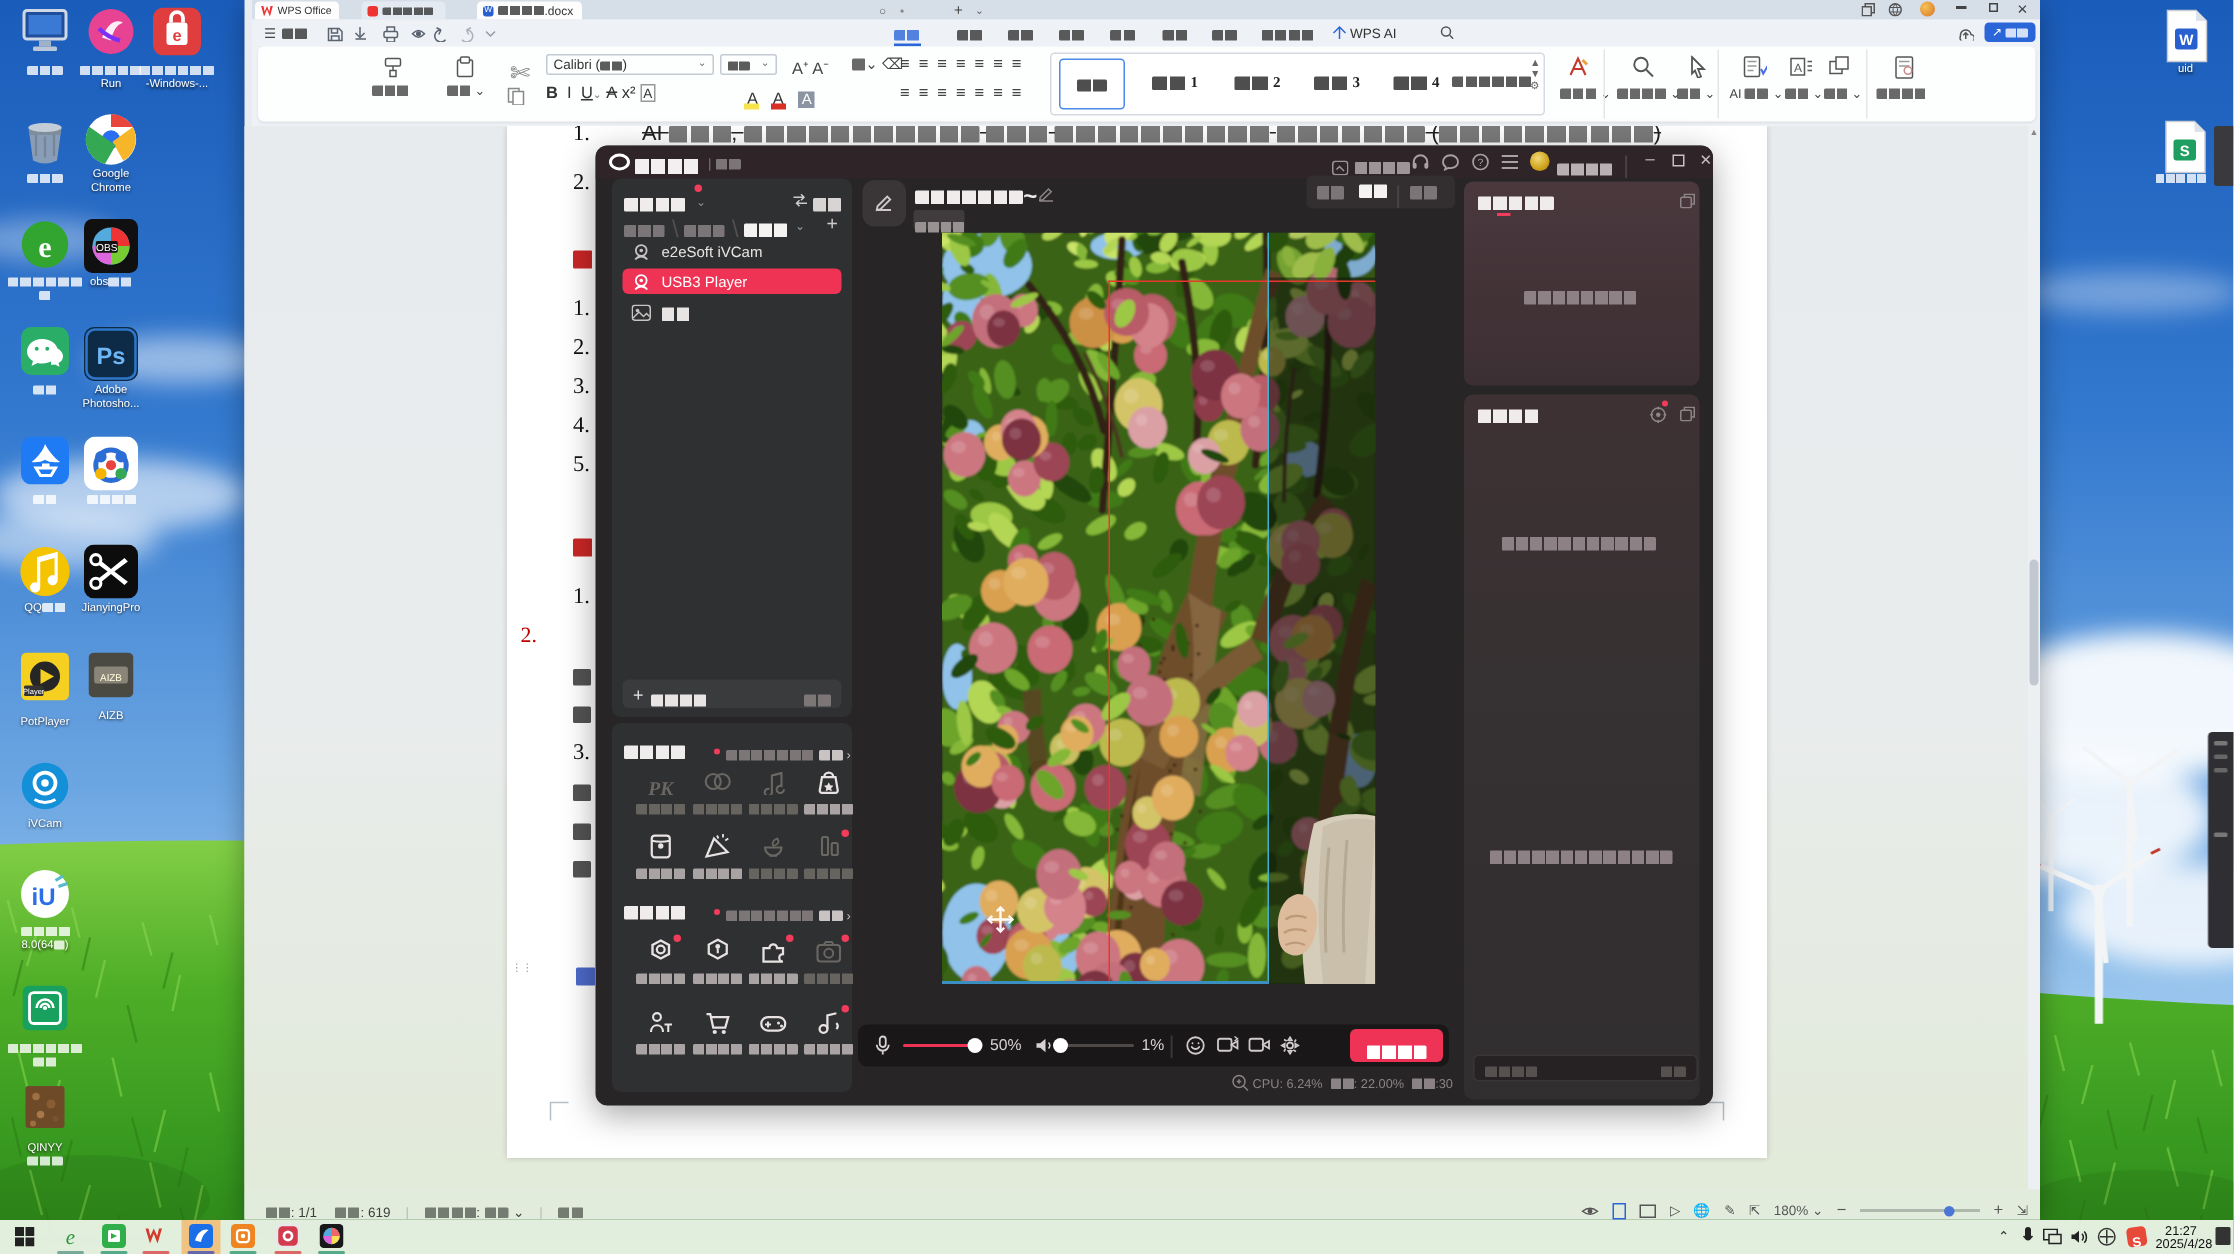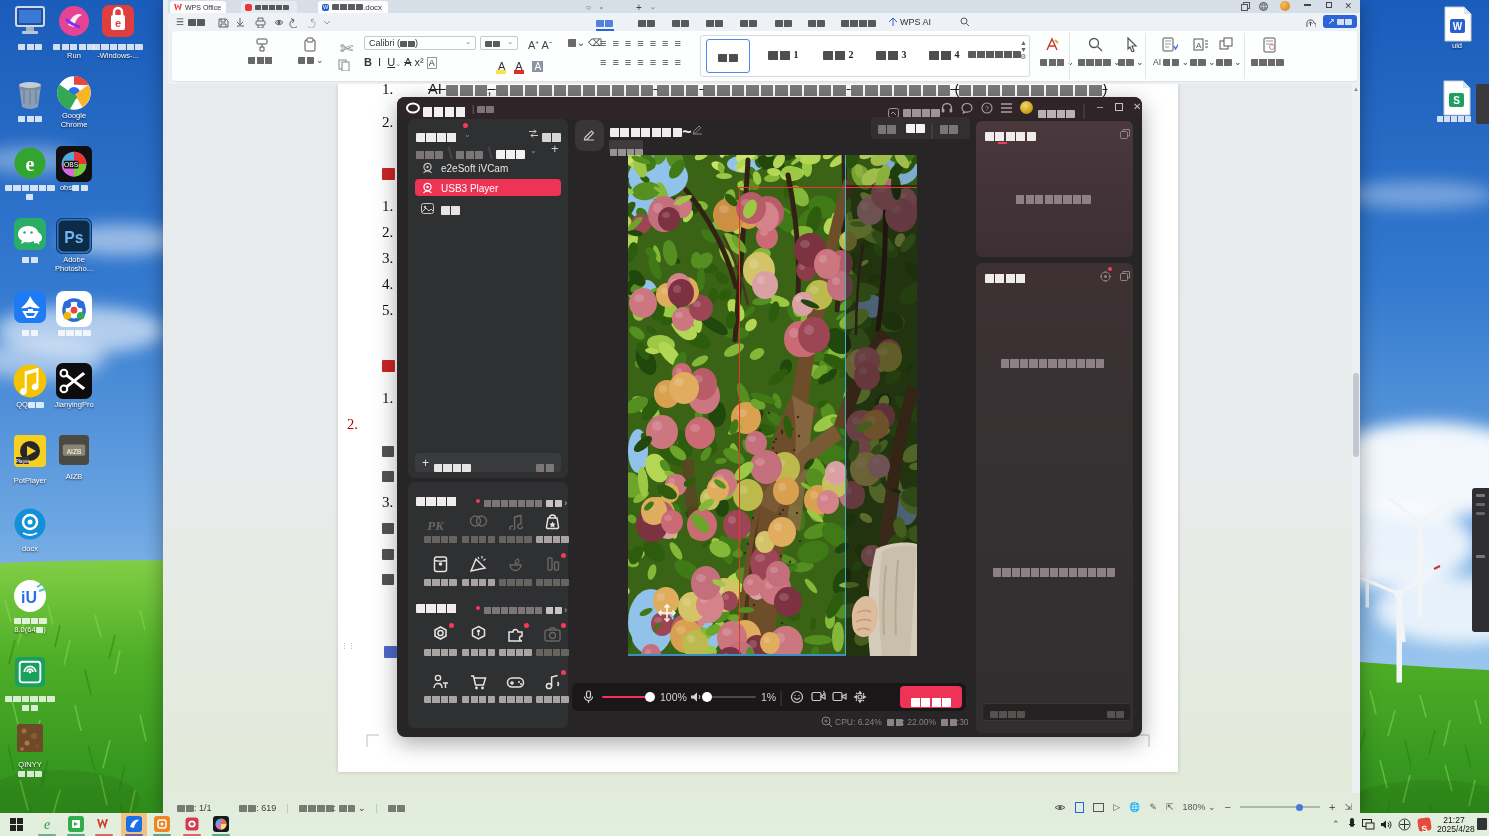--- a/index.html
+++ b/index.html
@@ -231,21 +231,21 @@
   </div>
 <div class="lbl" style="left:44px;top:472px;width:60px">AIZB</div>
 <div class="abs" style="left:8px;top:507px;width:44px;height:36px;display:flex;justify-content:center">
     <svg width="34" height="34" viewBox="0 0 34 34">
       <circle cx="17" cy="17" r="15.5" fill="#1390d8"></circle>
       <circle cx="17" cy="15" r="7" fill="none" stroke="#fff" stroke-width="2.5"></circle>
       <circle cx="17" cy="15" r="2.5" fill="#fff"></circle>
       <path d="M10 26 q7 4 14 0" stroke="#fff" stroke-width="2" fill="none"></path>
     </svg>
   </div>
-<div class="lbl" style="left:0px;top:544px;width:60px">docx</div>
+<div class="lbl" style="left:0px;top:544px;width:60px">iVCam</div>
 <div class="abs" style="left:8px;top:579px;width:44px;height:36px;display:flex;justify-content:center">
     <svg width="34" height="34" viewBox="0 0 34 34">
       <circle cx="17" cy="17" r="16" fill="#fff"></circle>
       <text x="16" y="24" font-size="16" font-weight="bold" fill="#2a6ee8" text-anchor="middle" font-family="Liberation Sans">iU</text>
       <path d="M24 8 l5-3 M26 12 l6-2" stroke="#5bc" stroke-width="2"></path>
     </svg>
   </div>
 <div class="lbl" style="left:0px;top:616px;width:60px"><i style="display:inline-block;width:33.0px;height:6.6px;background-image:repeating-linear-gradient(90deg,currentColor 0 7.1px,transparent 7.1px 8.5px);border-radius:1px;vertical-align:middle;opacity:0.8;"></i><br>8.0(64<i style="display:inline-block;width:7.5px;height:6.6px;background-image:repeating-linear-gradient(90deg,currentColor 0 7.1px,transparent 7.1px 8.5px);border-radius:1px;vertical-align:middle;opacity:0.8;"></i>)</div>
 <div class="abs" style="left:8px;top:657px;width:44px;height:36px;display:flex;justify-content:center">
     <svg width="30" height="30" viewBox="0 0 32 32">
@@ -488,21 +488,21 @@
         </div>
         <div class="abs" style="left:46px;top:558px"><span style="color:#2e4fc0;font-weight:bold;font-size:15px"><i style="display:inline-block;width:13.2px;height:11.7px;background-image:repeating-linear-gradient(90deg,currentColor 0 12.6px,transparent 12.6px 15px);border-radius:1px;vertical-align:middle;color:#2e4fc0;opacity:0.85;"></i></span></div>
       </div>
       <div class="abs" style="left:178px;top:560px;width:7px;height:11px;color:#8a93a0;font-size:7px;line-height:4px">⋮⋮</div>
       <div class="abs" style="left:1189px;top:0;width:8px;height:709px;background:#edf0f3"></div>
       <div class="abs" style="left:1190px;top:289px;width:6px;height:84px;background:#c2c8d0;border-radius:3px"></div>
       <div class="abs" style="left:1190px;top:2px;color:#888;font-size:6px">▲</div>
     </div>
     <div class="abs" style="left:0;top:793px;width:1197px;height:20px;background:#e2ecdc;font-size:9px;color:#3a3f38;display:flex;align-items:flex-end">
 <span style="margin-left:14px"><i style="display:inline-block;width:16.9px;height:7.0px;background-image:repeating-linear-gradient(90deg,currentColor 0 7.6px,transparent 7.6px 9px);border-radius:1px;vertical-align:middle;color:#3a3f38;opacity:0.65;"></i>: 1/1</span>
-<span style="margin-left:28px"><i style="display:inline-block;width:16.9px;height:7.0px;background-image:repeating-linear-gradient(90deg,currentColor 0 7.6px,transparent 7.6px 9px);border-radius:1px;vertical-align:middle;color:#3a3f38;opacity:0.65;"></i>: 619</span>
+<span style="margin-left:12px"><i style="display:inline-block;width:16.9px;height:7.0px;background-image:repeating-linear-gradient(90deg,currentColor 0 7.6px,transparent 7.6px 9px);border-radius:1px;vertical-align:middle;color:#3a3f38;opacity:0.65;"></i>: 619</span>
       <span style="margin:0 10px;color:#b5bdb2">|</span>
 <span><i style="display:inline-block;width:34.9px;height:7.0px;background-image:repeating-linear-gradient(90deg,currentColor 0 7.6px,transparent 7.6px 9px);border-radius:1px;vertical-align:middle;color:#3a3f38;opacity:0.65;"></i>: <i style="display:inline-block;width:16.9px;height:7.0px;background-image:repeating-linear-gradient(90deg,currentColor 0 7.6px,transparent 7.6px 9px);border-radius:1px;vertical-align:middle;color:#3a3f38;opacity:0.65;"></i> ⌄</span>
       <span style="margin:0 10px;color:#b5bdb2">|</span>
 <span><i style="display:inline-block;width:16.9px;height:7.0px;background-image:repeating-linear-gradient(90deg,currentColor 0 7.6px,transparent 7.6px 9px);border-radius:1px;vertical-align:middle;color:#3a3f38;opacity:0.65;"></i></span>
 <span style="margin-left:auto;margin-right:8px;display:flex;align-items:center;gap:9px;color:#555">
 <svg width="12" height="9">
           <path d="M1 4.5 Q6 0.5 11 4.5 Q6 8.5 1 4.5Z" fill="none" stroke="#555"></path>
           <circle cx="6" cy="4.5" r="1.6" fill="#555"></circle>
         </svg>
 <span style="width:9px;height:11px;border:1px solid #2b66d9;display:inline-block"></span>
@@ -591,21 +591,21 @@
       <div class="abs" style="left:7px;top:334px;width:146px;height:19px;background:#3a3b3c;border-radius:4px"></div>
       <span class="abs" style="left:14px;top:337px;color:#e8e4e4;font-size:12px">+</span>
       <span class="abs" style="left:26px;top:339px;color:#e8e4e4"><i style="display:inline-block;width:36.9px;height:8.2px;background-image:repeating-linear-gradient(90deg,currentColor 0 8.2px,transparent 8.2px 9.5px);border-radius:1px;vertical-align:middle;color:#e8e4e4;"></i></span>
       <span class="abs" style="left:128px;top:339px;color:#7c7677"><i style="display:inline-block;width:17.9px;height:8.2px;background-image:repeating-linear-gradient(90deg,currentColor 0 8.2px,transparent 8.2px 9.5px);border-radius:1px;vertical-align:middle;color:#7c7677;"></i></span>
     </div>
     <div class="abs" style="left:11px;top:385px;width:160px;height:246px;background:#2f3031;border-radius:6px;font-size:9px">
       <span class="abs" style="left:8px;top:14px;color:#f0ecec;font-weight:bold"><i style="display:inline-block;width:40.7px;height:9.0px;background-image:repeating-linear-gradient(90deg,currentColor 0 9.0px,transparent 9.0px 10.5px);border-radius:1px;vertical-align:middle;color:#f0ecec;"></i></span>
       <span class="abs" style="left:68px;top:17px;width:4px;height:4px;border-radius:50%;background:#f13c5c"></span>
       <span class="abs" style="left:76px;top:16px;color:#7c7677;font-size:8.5px"><i style="display:inline-block;width:58.5px;height:7.3px;background-image:repeating-linear-gradient(90deg,currentColor 0 7.3px,transparent 7.3px 8.5px);border-radius:1px;vertical-align:middle;color:#7c7677;"></i></span>
       <span class="abs" style="left:138px;top:16px;color:#c9c3c4;font-size:8.5px"><i style="display:inline-block;width:16.0px;height:7.3px;background-image:repeating-linear-gradient(90deg,currentColor 0 7.3px,transparent 7.3px 8.5px);border-radius:1px;vertical-align:middle;color:#c9c3c4;"></i> ›</span>
-      <div class="abs" style="left:17px;top:34px;width:30px;height:34px;text-align:left"><span style="display:inline-block;width:21px;height:20px;color:#6a6662"><svg width="21" height="18" viewBox="0 0 21 18">
+      <div class="abs" style="left:17px;top:34px;width:30px;height:34px;text-align:center"><span style="display:inline-block;width:21px;height:20px;color:#6a6662"><svg width="21" height="18" viewBox="0 0 21 18">
             <text x="10.5" y="14" font-size="13" font-style="italic" font-weight="bold" fill="currentColor" text-anchor="middle" font-family="Liberation Serif">PK</text>
           </svg></span></div>
       <div class="abs" style="left:13px;top:52px;width:38px;text-align:center;color:#67635f;font-size:8.5px"><i style="display:inline-block;width:33.0px;height:7.3px;background-image:repeating-linear-gradient(90deg,currentColor 0 7.3px,transparent 7.3px 8.5px);border-radius:1px;vertical-align:middle;color:#67635f;"></i></div>
       <div class="abs" style="left:55px;top:30px;width:30px;height:34px;text-align:center"><span style="display:inline-block;width:21px;height:20px;color:#6a6662"><svg width="21" height="18" viewBox="0 0 21 18">
             <circle cx="7.5" cy="9" r="5" fill="none" stroke="currentColor" stroke-width="1.4"></circle>
             <circle cx="13.5" cy="9" r="5" fill="none" stroke="currentColor" stroke-width="1.4"></circle>
           </svg></span></div>
       <div class="abs" style="left:51px;top:52px;width:38px;text-align:center;color:#67635f;font-size:8.5px"><i style="display:inline-block;width:33.0px;height:7.3px;background-image:repeating-linear-gradient(90deg,currentColor 0 7.3px,transparent 7.3px 8.5px);border-radius:1px;vertical-align:middle;color:#67635f;"></i></div>
       <div class="abs" style="left:92px;top:30px;width:30px;height:34px;text-align:center"><span style="display:inline-block;width:21px;height:20px;color:#6a6662"><svg width="21" height="18" viewBox="0 0 21 18">
             <path d="M8 14 a2.4 2.4 0 1 0 1.6 2.2 L9.6 5 L16 3.4 L16 12 a2.4 2.4 0 1 0 1.6 2.2" fill="none" stroke="currentColor" stroke-width="1.4"></path>
@@ -1471,21 +1471,21 @@
         <path d="M7.5 4.5 L10 2 l2.5 2.5 M7.5 15.5 L10 18 l2.5-2.5 M4.5 7.5 L2 10 l2.5 2.5 M15.5 7.5 L18 10 l-2.5 2.5"></path>
       </g>
     </svg>
     <div class="abs" style="left:175px;top:586px;width:394px;height:28px;background:#1a1718;border-radius:6px">
       <svg class="abs" style="left:11px;top:7px" width="11" height="14">
         <rect x="3.5" y="1" width="4" height="7" rx="2" fill="none" stroke="#d8d2d3" stroke-width="1.2"></rect>
         <path d="M1.5 6.5 a4 4 0 0 0 8 0 M5.5 10.5 v2.5" fill="none" stroke="#d8d2d3" stroke-width="1.2"></path>
       </svg>
       <div class="abs" style="left:30px;top:13px;width:48px;height:2.4px;background:#ee3356;border-radius:2px"></div>
       <div class="abs" style="left:73px;top:9px;width:10px;height:10px;border-radius:50%;background:#fff"></div>
-      <span class="abs" style="left:88px;top:8px;color:#d8d2d3;font-size:10.5px">100%</span>
+      <span class="abs" style="left:88px;top:8px;color:#d8d2d3;font-size:10.5px">50%</span>
       <svg class="abs" style="left:118px;top:8px" width="13" height="12">
         <path d="M1 4.5 h2.5 L7 1.5 v9 L3.5 7.5 H1 Z" fill="#d8d2d3"></path>
         <path d="M9 4 a3 3 0 0 1 0 4" stroke="#d8d2d3" fill="none"></path>
       </svg>
       <div class="abs" style="left:136px;top:13px;width:48px;height:2.4px;background:#4e4847;border-radius:2px"></div>
       <div class="abs" style="left:130px;top:9px;width:10px;height:10px;border-radius:50%;background:#fff"></div>
       <span class="abs" style="left:189px;top:8px;color:#d8d2d3;font-size:10.5px">1%</span>
       <span class="abs" style="left:207px;top:6px;color:#3c3637">|</span>
       <svg class="abs" style="left:218px;top:7px" width="14" height="14">
         <circle cx="7" cy="7" r="5.5" fill="none" stroke="#d0cacb" stroke-width="1.2"></circle>

